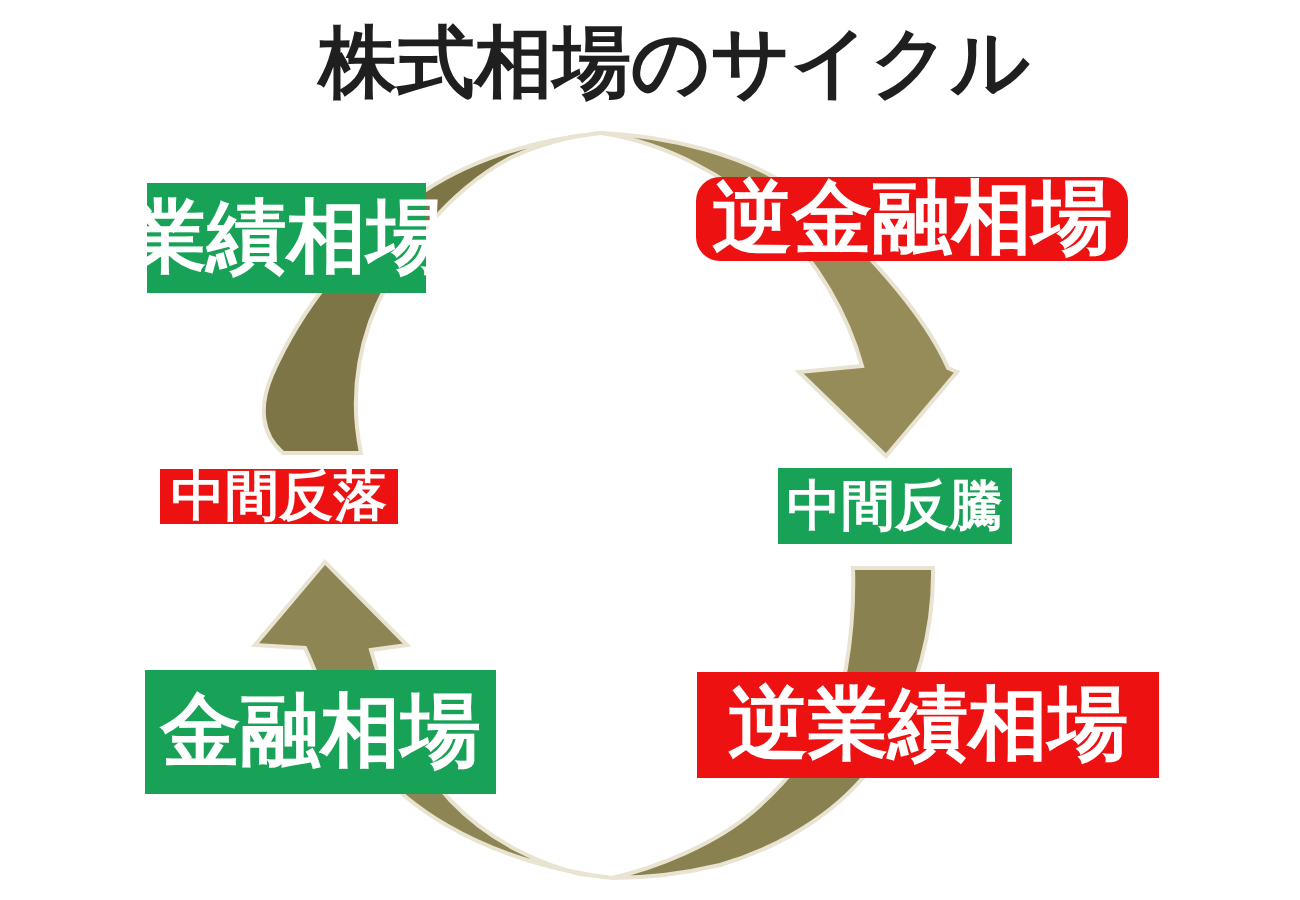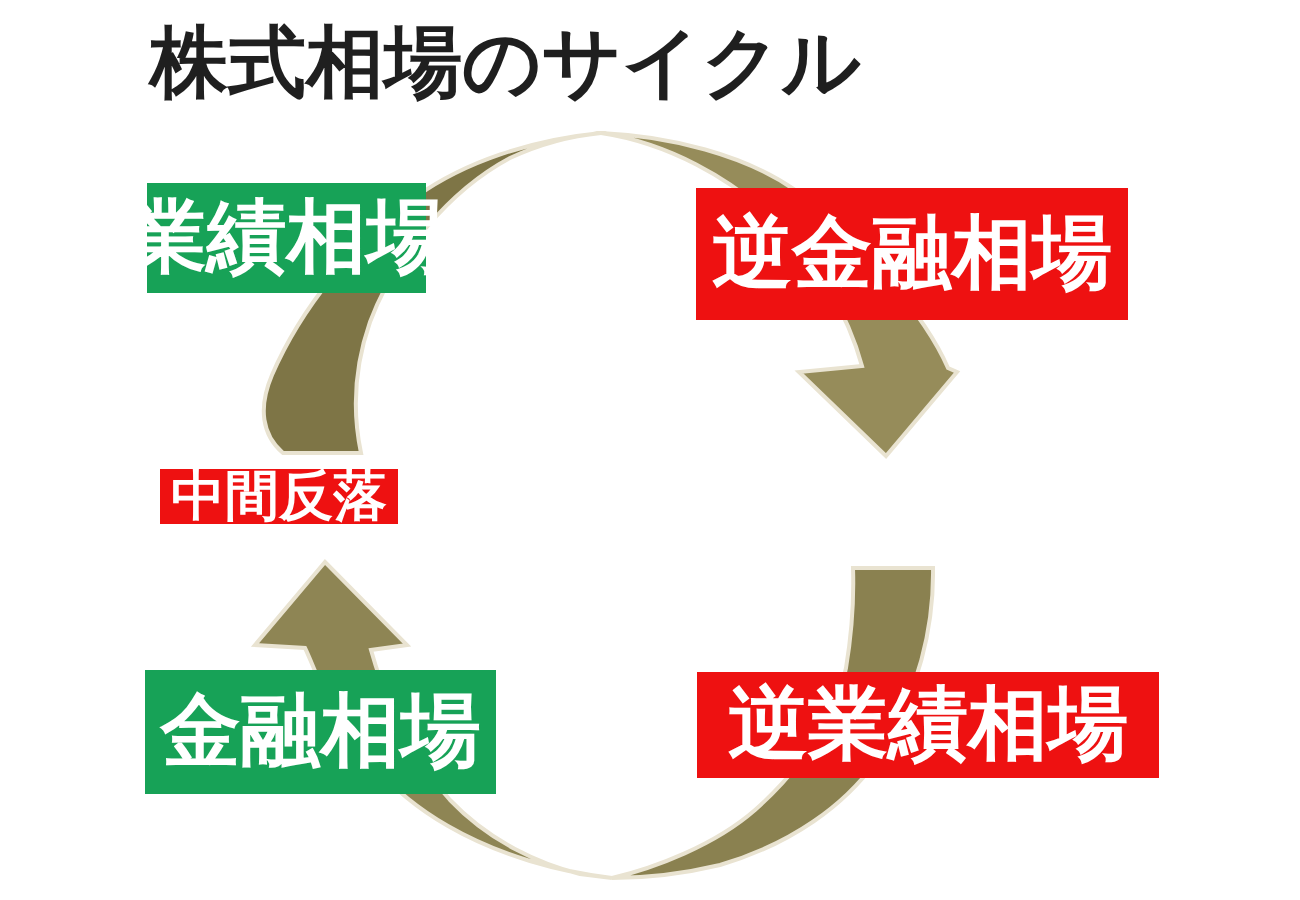--- a/index.html
+++ b/index.html
@@ -20,21 +20,21 @@
     stroke: #e9e3d1;
     stroke-width: 4;
   }
   .page-title {
     position: absolute;
     left: 150px;
     top: 8px;
     width: 880px;
     height: 108px;
     line-height: 108px;
-    text-align: left;
+    text-align: right;
     font-size: 78px;
     font-weight: bold;
     color: #1f1f1f;
     z-index: 2;
     letter-spacing: 0px;
     white-space: nowrap;
   }
   .stage {
     position: absolute;
     display: flex;
@@ -94,22 +94,23 @@
              C 560 872 500 856 448 826
              C 388 792 340 735 318 678
              C 312 664 308 654 305 648
              L 255 645 Z" fill="#8e8554"></path>
   </svg>
 
   <div class="page-title">株式相場のサイクル</div>
 
   <div class="stage green big" style="left:147px; top:183px; width:279px; height:110px;">業績相場</div>
 
-  <div class="stage red big" style="left:696px; top:188px; width:432px; height:132px;">逆金融相場</div>
+  <div class="stage red big" style="left:696px; top:177px; width:432px; height:84px;border-radius:24px;">逆金融相場</div>
 
   <div class="stage red mid" style="left:160px; top:469px; width:238px; height:55px;">中間反落</div>
 
+  <div class="stage green mid" style="left:778px; top:468px; width:234px; height:76px;">中間反騰</div>
 
   <div class="stage green big" style="left:145px; top:670px; width:351px; height:124px;">金融相場</div>
 
   <div class="stage red big" style="left:697px; top:672px; width:462px; height:106px;">逆業績相場</div>
 
 </div>
 
 </body></html>

